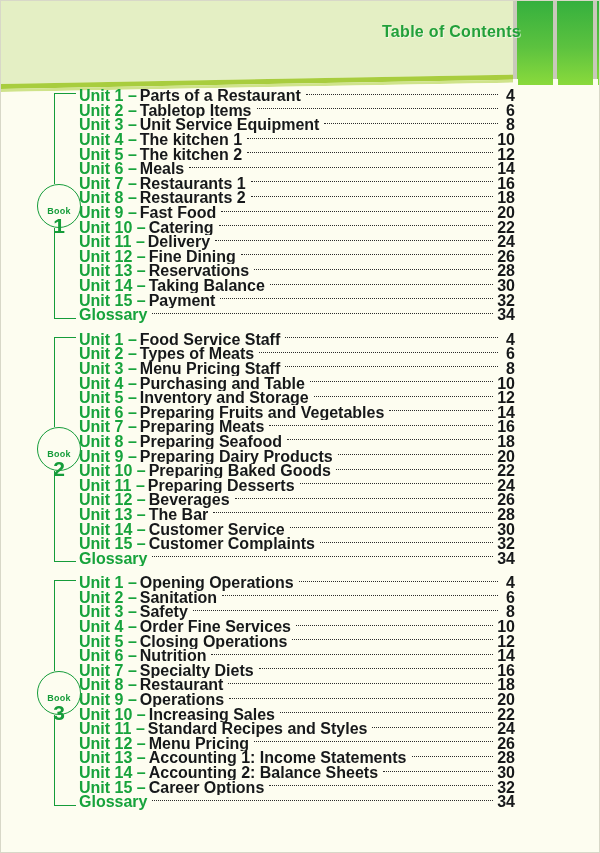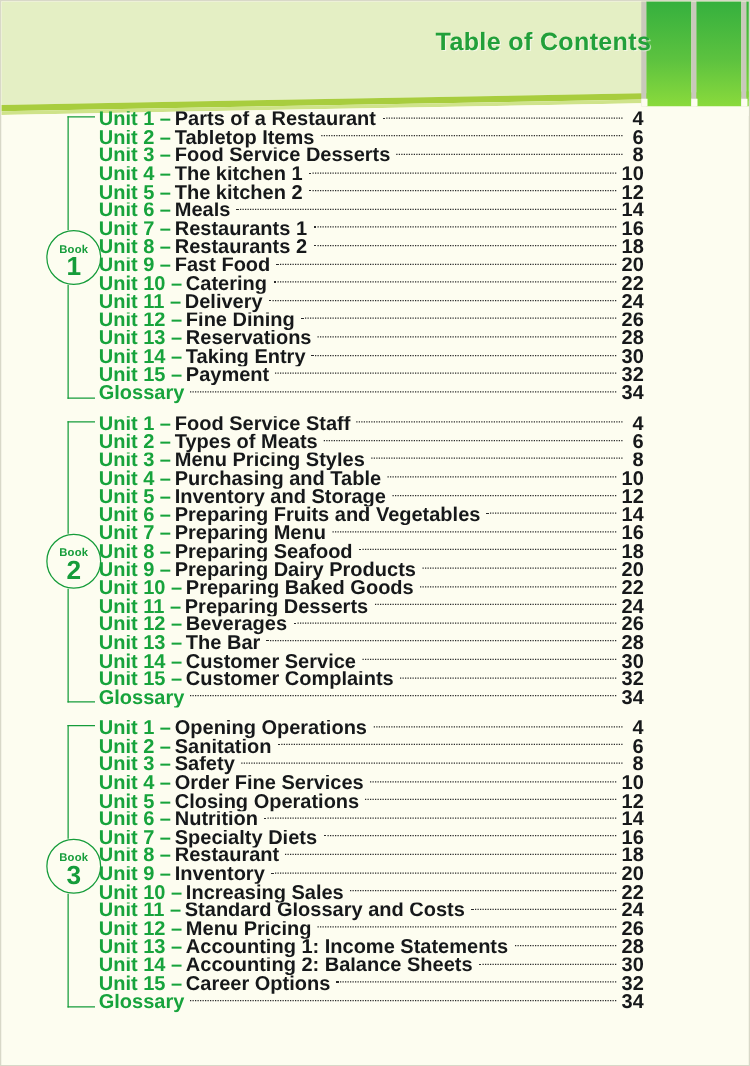--- a/index.html
+++ b/index.html
@@ -28,21 +28,21 @@
     overflow: hidden;
   }
   .header-svg { display:block; }
 
   .toc-title {
     position: absolute;
     left: 0;
     top: 22px;
     width: 520px;
     text-align: right;
-    font-size: 20px;
+    font-size: 16px;
     font-weight: bold;
     letter-spacing: 0.3px;
     color: #22a03a;
     text-shadow: 1px 1px 0 rgba(255,255,255,0.55);
     white-space: nowrap;
   }
 
   
   .sections {
     position: absolute;
@@ -92,21 +92,21 @@
     background: #fdfdf0;
     box-sizing: border-box;
     text-align: center;
     color: #159c3a;
   }
   .book-badge .bb-word {
     display: block;
     font-size: 9px;
     font-weight: bold;
     line-height: 10px;
-    margin-top: 9px;
+    margin-top: 21px;
     letter-spacing: 0.2px;
   }
   .book-badge .bb-num {
     display: block;
     font-size: 21px;
     font-weight: bold;
     line-height: 21px;
     margin-top: -1px;
   }
 
@@ -201,21 +201,21 @@
           <span class="page-no">4</span>
         </div>
         <div class="entry">
           <span class="unit-label">Unit 2 –</span>
           <span class="entry-title">Tabletop Items</span>
           <span class="leader"></span>
           <span class="page-no">6</span>
         </div>
         <div class="entry">
           <span class="unit-label">Unit 3 –</span>
-          <span class="entry-title">Food Service Desserts</span>
+          <span class="entry-title">Unit Service Equipment</span>
           <span class="leader"></span>
           <span class="page-no">8</span>
         </div>
         <div class="entry">
           <span class="unit-label">Unit 4 –</span>
           <span class="entry-title">The kitchen 1</span>
           <span class="leader"></span>
           <span class="page-no">10</span>
         </div>
         <div class="entry">
@@ -267,21 +267,21 @@
           <span class="page-no">26</span>
         </div>
         <div class="entry">
           <span class="unit-label">Unit 13 –</span>
           <span class="entry-title">Reservations</span>
           <span class="leader"></span>
           <span class="page-no">28</span>
         </div>
         <div class="entry">
           <span class="unit-label">Unit 14 –</span>
-          <span class="entry-title">Taking Entry</span>
+          <span class="entry-title">Taking Balance</span>
           <span class="leader"></span>
           <span class="page-no">30</span>
         </div>
         <div class="entry">
           <span class="unit-label">Unit 15 –</span>
           <span class="entry-title">Payment</span>
           <span class="leader"></span>
           <span class="page-no">32</span>
         </div>
         <div class="entry glossary-entry">
@@ -304,21 +304,21 @@
           <span class="page-no">4</span>
         </div>
         <div class="entry">
           <span class="unit-label">Unit 2 –</span>
           <span class="entry-title">Types of Meats</span>
           <span class="leader"></span>
           <span class="page-no">6</span>
         </div>
         <div class="entry">
           <span class="unit-label">Unit 3 –</span>
-          <span class="entry-title">Menu Pricing Styles</span>
+          <span class="entry-title">Menu Pricing Staff</span>
           <span class="leader"></span>
           <span class="page-no">8</span>
         </div>
         <div class="entry">
           <span class="unit-label">Unit 4 –</span>
           <span class="entry-title">Purchasing and Table</span>
           <span class="leader"></span>
           <span class="page-no">10</span>
         </div>
         <div class="entry">
@@ -328,21 +328,21 @@
           <span class="page-no">12</span>
         </div>
         <div class="entry">
           <span class="unit-label">Unit 6 –</span>
           <span class="entry-title">Preparing Fruits and Vegetables</span>
           <span class="leader"></span>
           <span class="page-no">14</span>
         </div>
         <div class="entry">
           <span class="unit-label">Unit 7 –</span>
-          <span class="entry-title">Preparing Menu</span>
+          <span class="entry-title">Preparing Meats</span>
           <span class="leader"></span>
           <span class="page-no">16</span>
         </div>
         <div class="entry">
           <span class="unit-label">Unit 8 –</span>
           <span class="entry-title">Preparing Seafood</span>
           <span class="leader"></span>
           <span class="page-no">18</span>
         </div>
         <div class="entry">
@@ -443,33 +443,33 @@
           <span class="page-no">16</span>
         </div>
         <div class="entry">
           <span class="unit-label">Unit 8 –</span>
           <span class="entry-title">Restaurant</span>
           <span class="leader"></span>
           <span class="page-no">18</span>
         </div>
         <div class="entry">
           <span class="unit-label">Unit 9 –</span>
-          <span class="entry-title">Inventory</span>
+          <span class="entry-title">Operations</span>
           <span class="leader"></span>
           <span class="page-no">20</span>
         </div>
         <div class="entry">
           <span class="unit-label">Unit 10 –</span>
           <span class="entry-title">Increasing Sales</span>
           <span class="leader"></span>
           <span class="page-no">22</span>
         </div>
         <div class="entry">
           <span class="unit-label">Unit 11 –</span>
-          <span class="entry-title">Standard Glossary and Costs</span>
+          <span class="entry-title">Standard Recipes and Styles</span>
           <span class="leader"></span>
           <span class="page-no">24</span>
         </div>
         <div class="entry">
           <span class="unit-label">Unit 12 –</span>
           <span class="entry-title">Menu Pricing</span>
           <span class="leader"></span>
           <span class="page-no">26</span>
         </div>
         <div class="entry">

